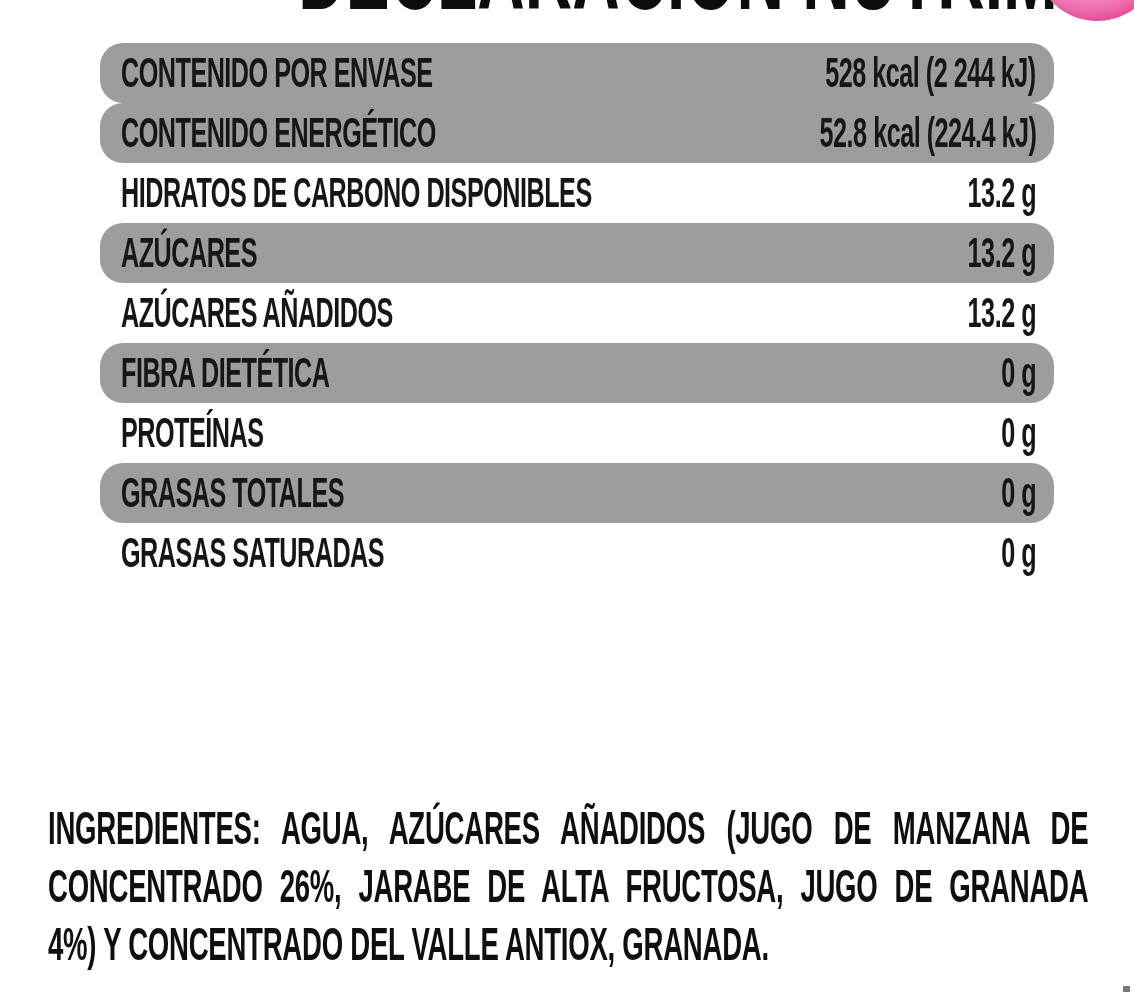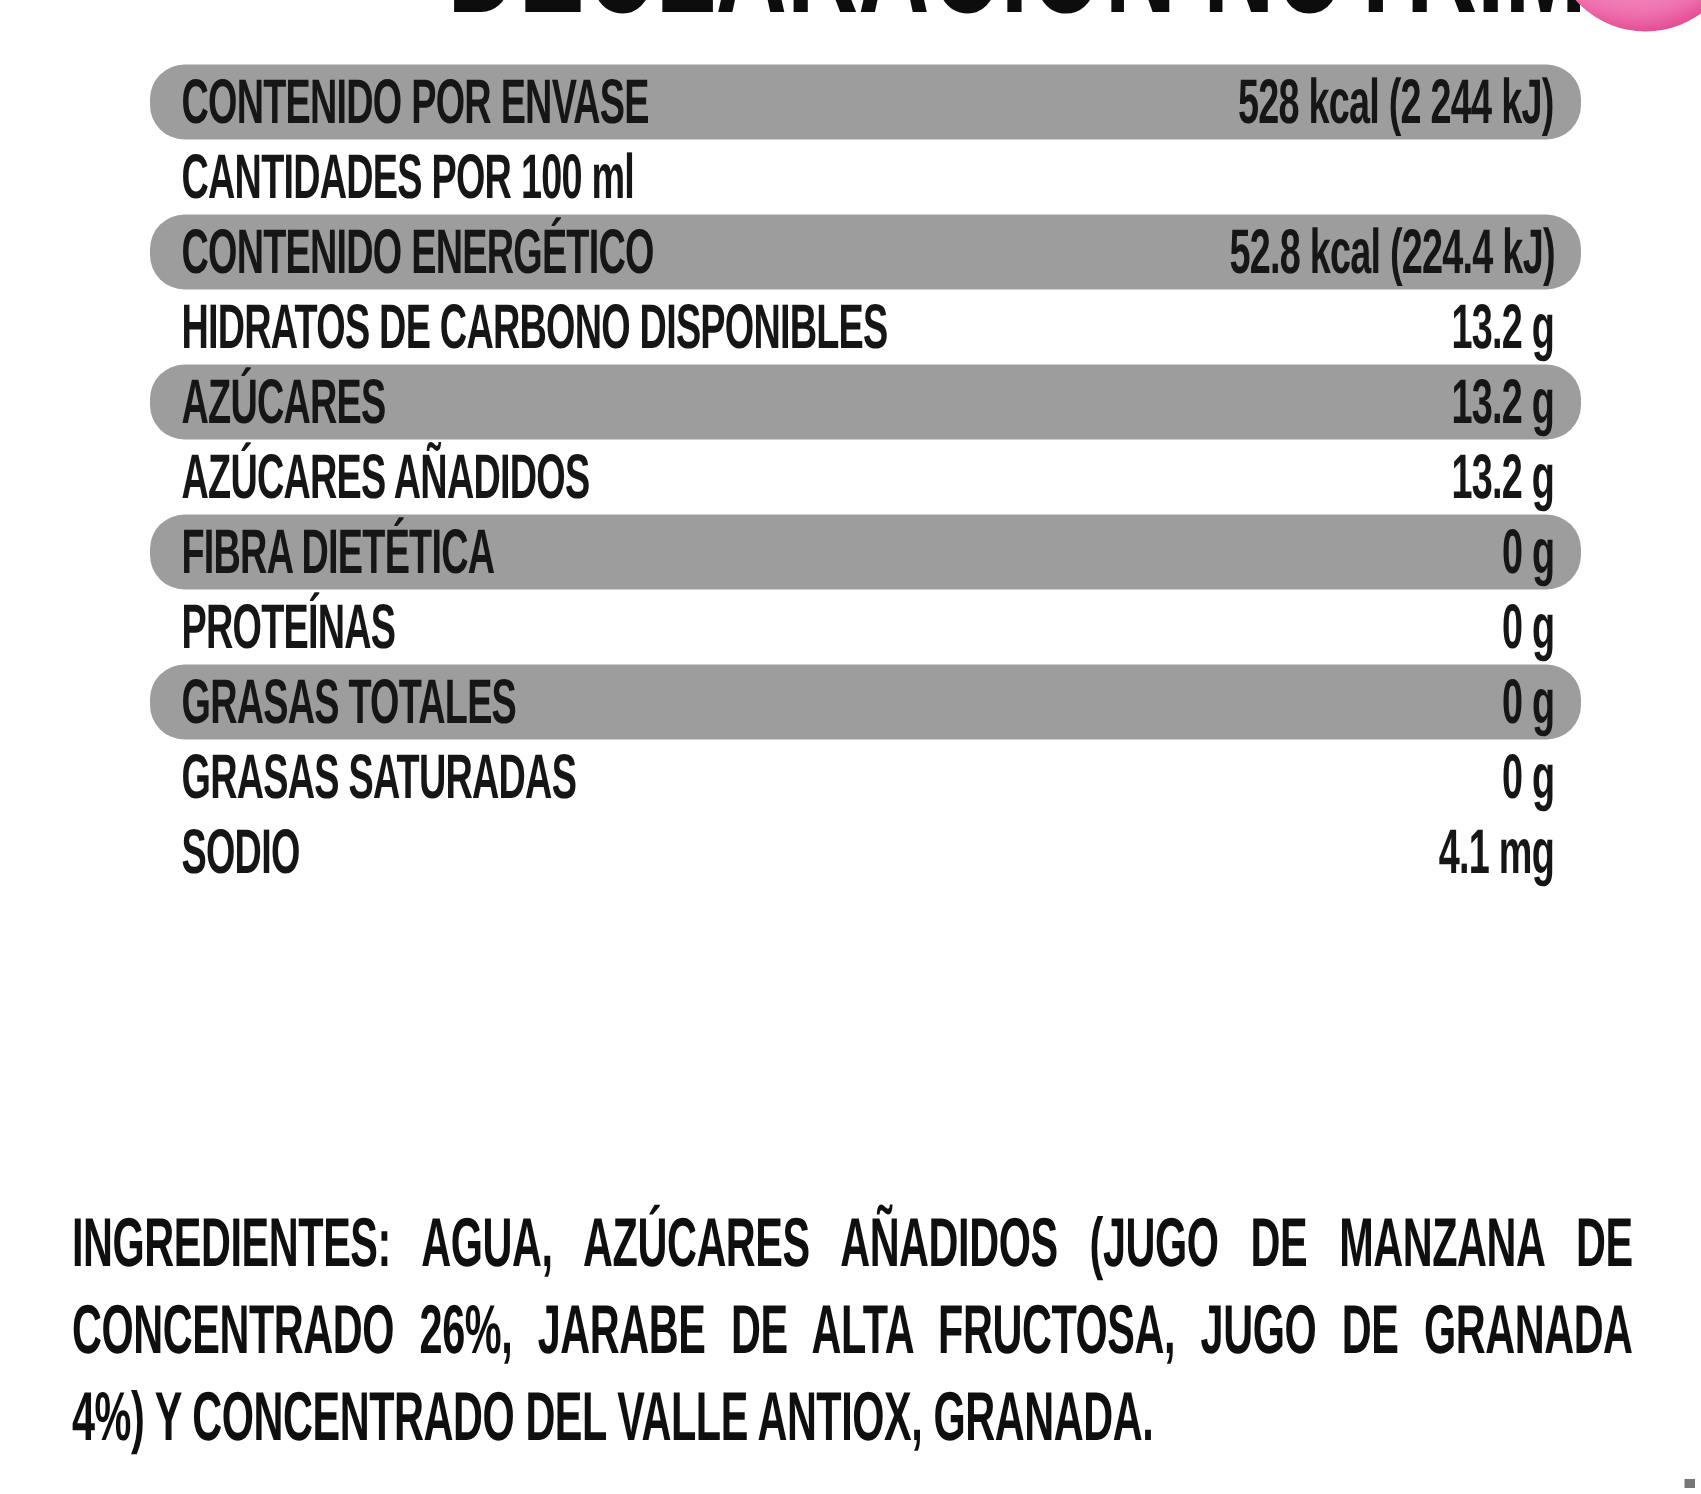--- a/index.html
+++ b/index.html
@@ -48,21 +48,21 @@
   }
 
   
   .nutrition-table {
     position: absolute;
     left: 100px;
     top: 43px;
     width: 954px;
   }
   .row {
-    height: 50px;
+    height: 60px;
     display: flex;
     align-items: center;
     justify-content: space-between;
     padding: 0 18px 0 21px;
     box-sizing: border-box;
     border-radius: 23px;
   }
   .row.shaded {
     background: #9d9d9d;
   }
@@ -122,24 +122,20 @@
   <span class="page-title">DECLARACIÓN NUTRIMENTAL</span>
 </div>
 
 <div class="pink-ball"></div>
 
 <div class="nutrition-table">
   <div class="row shaded">
     <span class="cell label">CONTENIDO POR ENVASE</span>
     <span class="cell value">528 kcal (2 244 kJ)</span>
   </div>
-  <div class="row">
-    <span class="cell label">CANTIDADES POR 100 ml</span>
-    <span class="cell value"></span>
-  </div>
   <div class="row shaded">
     <span class="cell label">CONTENIDO ENERGÉTICO</span>
     <span class="cell value">52.8 kcal (224.4 kJ)</span>
   </div>
   <div class="row">
     <span class="cell label">HIDRATOS DE CARBONO DISPONIBLES</span>
     <span class="cell value">13.2 g</span>
   </div>
   <div class="row shaded">
     <span class="cell label">AZÚCARES</span>
@@ -158,24 +154,20 @@
     <span class="cell value">0 g</span>
   </div>
   <div class="row shaded">
     <span class="cell label">GRASAS TOTALES</span>
     <span class="cell value">0 g</span>
   </div>
   <div class="row">
     <span class="cell label">GRASAS SATURADAS</span>
     <span class="cell value">0 g</span>
   </div>
-  <div class="row">
-    <span class="cell label">SODIO</span>
-    <span class="cell value">4.1 mg</span>
-  </div>
 </div>
 
 <div class="ingredients">
   <div class="ing-line">INGREDIENTES: AGUA, AZÚCARES AÑADIDOS (JUGO DE MANZANA DE</div>
   <div class="ing-line">CONCENTRADO 26%, JARABE DE ALTA FRUCTOSA, JUGO DE GRANADA</div>
   <div class="ing-line last">4%) Y CONCENTRADO DEL VALLE ANTIOX, GRANADA.</div>
 </div>
 
 <div class="corner-artifact"></div>
 

